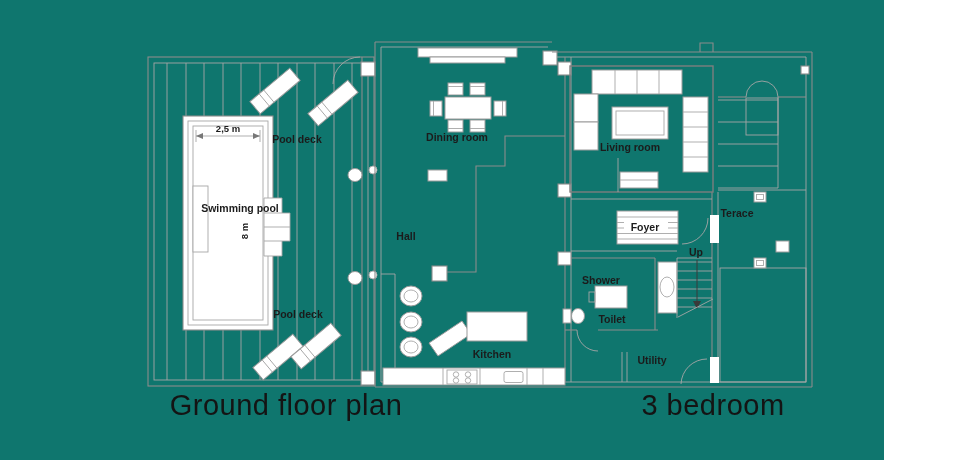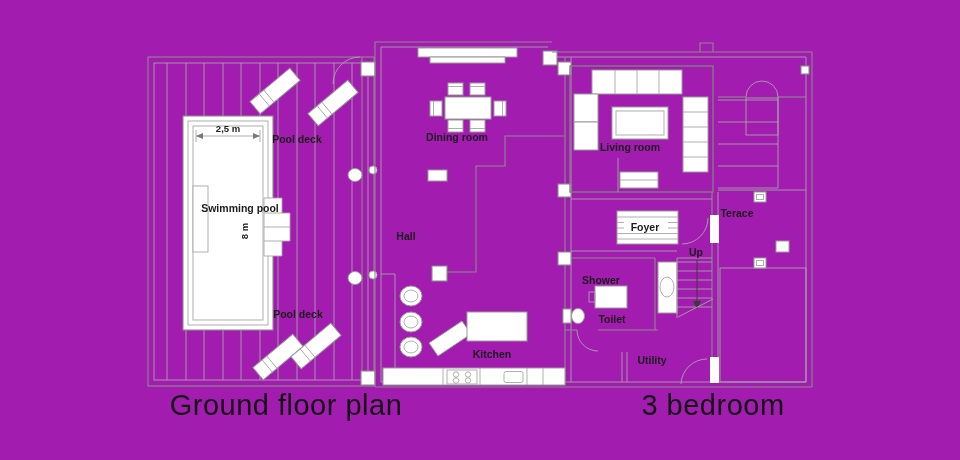--- a/index.html
+++ b/index.html
@@ -1,16 +1,16 @@
 <!DOCTYPE html>
 <html><head>
 <meta charset="utf-8">
 <style>
   html,body{margin:0;padding:0;background:#ffffff;}
-  .stage{position:relative;width:960px;height:460px;background:#a21caf;overflow:hidden;
+  .stage{position:relative;width:884px;height:460px;background:#0f766e;overflow:hidden;
          font-family:"Liberation Sans", sans-serif;}
   svg{position:absolute;left:0;top:0;}
   .w  {stroke:#8c8c8c;fill:none;stroke-width:1.1;}
   .w2 {stroke:#8c8c8c;fill:#ffffff;stroke-width:1.1;}
   .t  {stroke:#a6a6a6;fill:none;stroke-width:0.9;}
   .t2 {stroke:#a6a6a6;fill:#ffffff;stroke-width:0.9;}
   .f  {stroke:#9b9b9b;fill:#ffffff;stroke-width:1;}
   .dk {stroke:#7e7e7e;fill:none;stroke-width:1.4;}
   .gap{fill:#ffffff;stroke:none;}
   .lbl  {font:bold 10.5px "Liberation Sans",sans-serif;fill:#1b1b1b;text-anchor:middle;}

